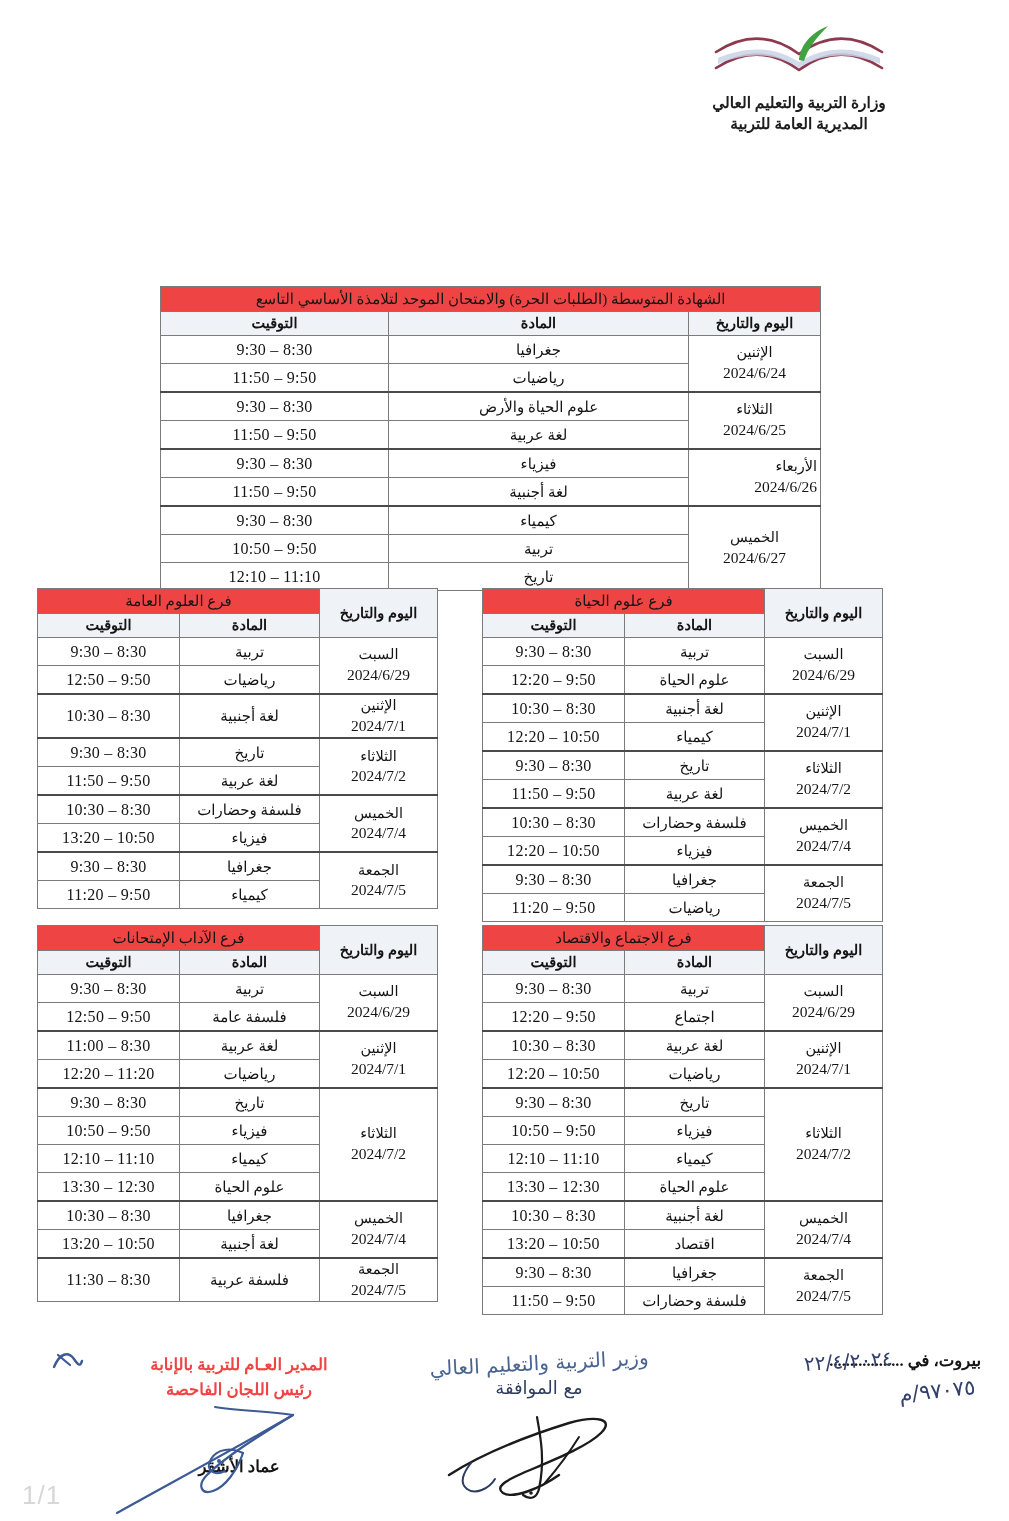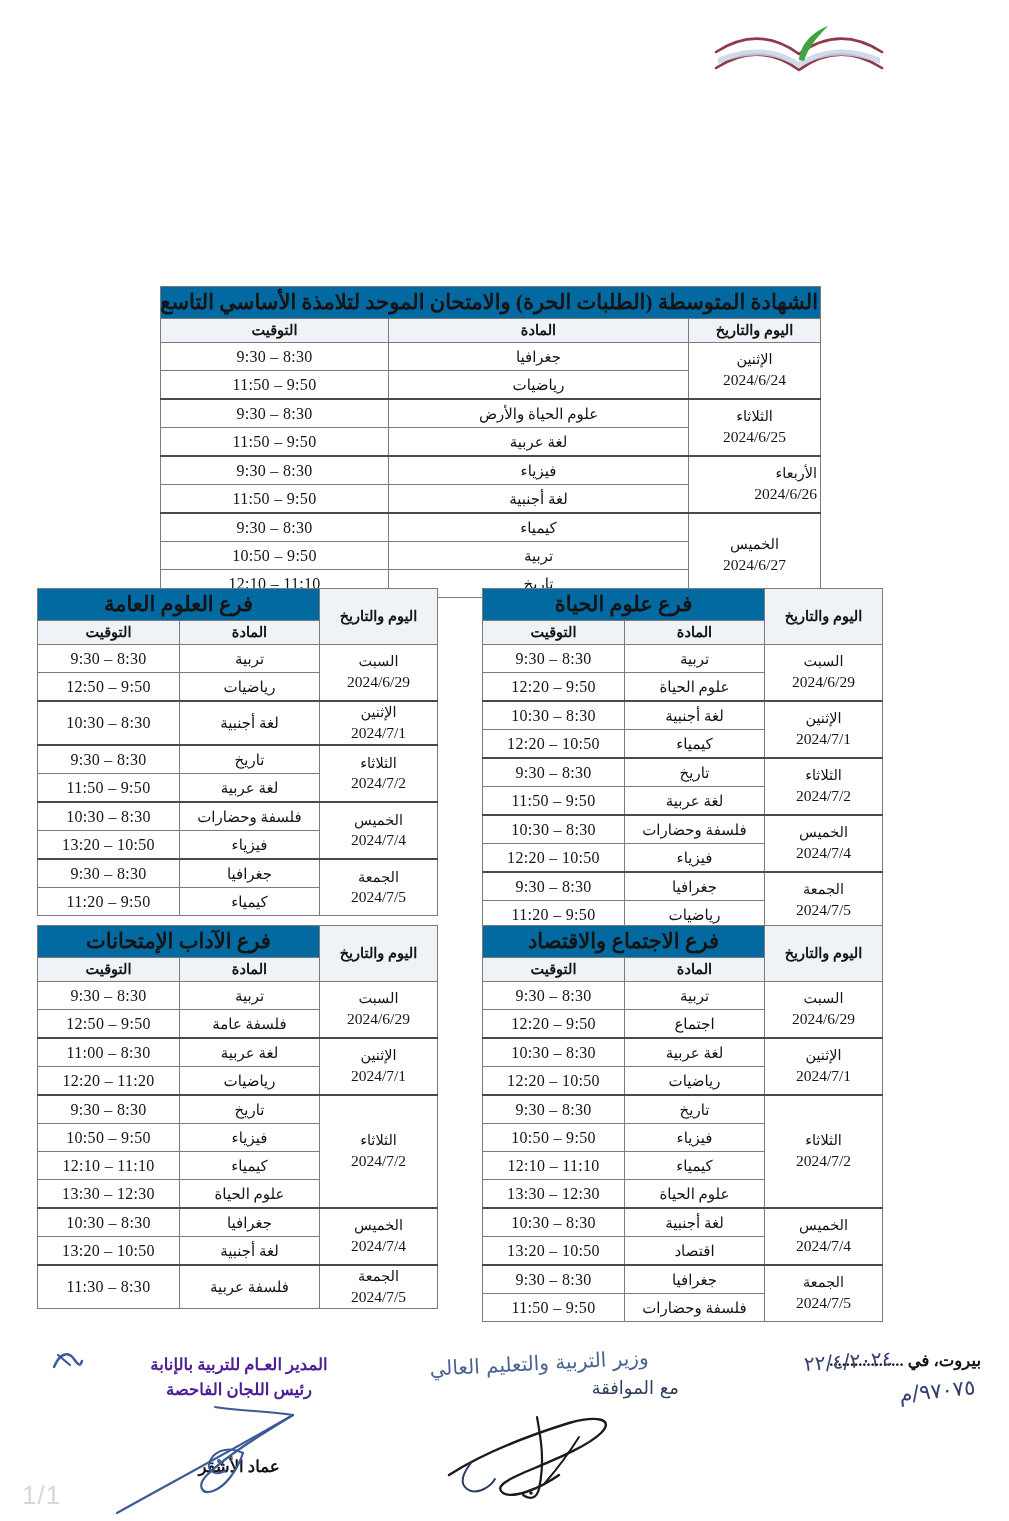--- a/index.html
+++ b/index.html
@@ -67,22 +67,22 @@
   .tbl td,.tbl th{
     border:1px solid #7b7b7b;
     text-align:center;
     vertical-align:middle;
     padding:1px 3px;
     font-weight:400;
     color:#141414;
     white-space:nowrap;
   }
   .tbl .hdr-title{
-    background:#0369a1;
-    font-weight:700;font-size:21px;
+    background:#ef4444;
+    font-weight:400;font-size:15px;
     border-bottom:1px solid #7b7b7b;
     padding:3px 2px;
   }
   .tbl .hdr-col{
     background:#eff2f6;
     font-weight:700;font-size:14.5px;
     padding:3px 2px;
   }
   .tbl .daycell{font-size:14.5px;line-height:1.35;}
   .tbl .time{font-family:"Liberation Serif","DejaVu Serif",serif;font-size:16px;letter-spacing:.3px;}
@@ -108,21 +108,21 @@
   #table-socioeco{top:925px;right:126px;}
 
   
   .footer{position:absolute;left:0;right:0;top:1345px;height:176px;}
   .sig-block{
     position:absolute;
     text-align:center;
     direction:rtl;
   }
   .sig-title{
-    font-weight:700;font-size:16.5px;line-height:1.5;color:#4c1d95;
+    font-weight:700;font-size:16.5px;line-height:1.5;color:#ef4444;
     letter-spacing:.2px;
   }
   .sig-name{
     font-weight:700;font-size:16.5px;color:#141414;
   }
   #footer-left{top:8px;right:605px;width:330px;}
   #footer-left .sig-name{margin-top:54px;}
 
   #footer-right{top:6px;right:28px;width:300px;text-align:right;}
   .beirut-line{
@@ -149,21 +149,20 @@
   .hand-minister{
     font-size:20px;color:#4a6492;
     transform:rotate(-3deg);
     font-family:"DejaVu Sans",sans-serif;
     white-space:nowrap;
   }
   .hand-approve{
     font-size:18px;color:#2f3d5e;
     margin-top:2px;
     font-family:"DejaVu Sans",sans-serif;
-    text-align:right;
   }
 
   .sig-svg{position:absolute;pointer-events:none;}
   #sig-minister{top:52px;right:330px;width:260px;height:110px;}
   #sig-dg{top:46px;right:612px;width:300px;height:128px;}
   #sig-mark-dg{position:absolute;top:2px;right:925px;width:34px;height:26px;}
 
   .pagenum{
     position:absolute;bottom:10px;left:22px;
     font-family:"Liberation Sans",sans-serif;
@@ -178,20 +177,22 @@
 <div class="page">
 
   <div class="header">
     <svg class="logo" viewBox="0 0 190 62">
       <path d="M12 28 C40 10, 68 10, 95 30 C122 10, 150 10, 178 28" fill="none" stroke="#8e3a4e" stroke-width="2.6" stroke-linecap="round"></path>
       <path d="M12 44 C40 26, 68 26, 95 46 C122 26, 150 26, 178 44" fill="none" stroke="#8e3a4e" stroke-width="2.6" stroke-linecap="round"></path>
       <path d="M14 34 C42 22, 70 22, 95 38 C120 22, 148 22, 176 34 L176 40 C148 28, 120 28, 95 44 C70 28, 42 28, 14 40 Z" fill="#c9d4e6" opacity="0.85"></path>
       <path d="M95 36 C96 24, 104 10, 124 2 C112 14, 104 24, 100 37 Z" fill="#41a242"></path>
     </svg>
     <div class="ministry">
+      <div>وزارة التربية والتعليم العالي</div>
+      <div>المديرية العامة للتربية</div>
     </div>
   </div>
 
 
 
   <table class="tbl" id="table-main">
     <colgroup>
         <col style="width:132px">
         <col style="width:300px">
         <col style="width:228px">

